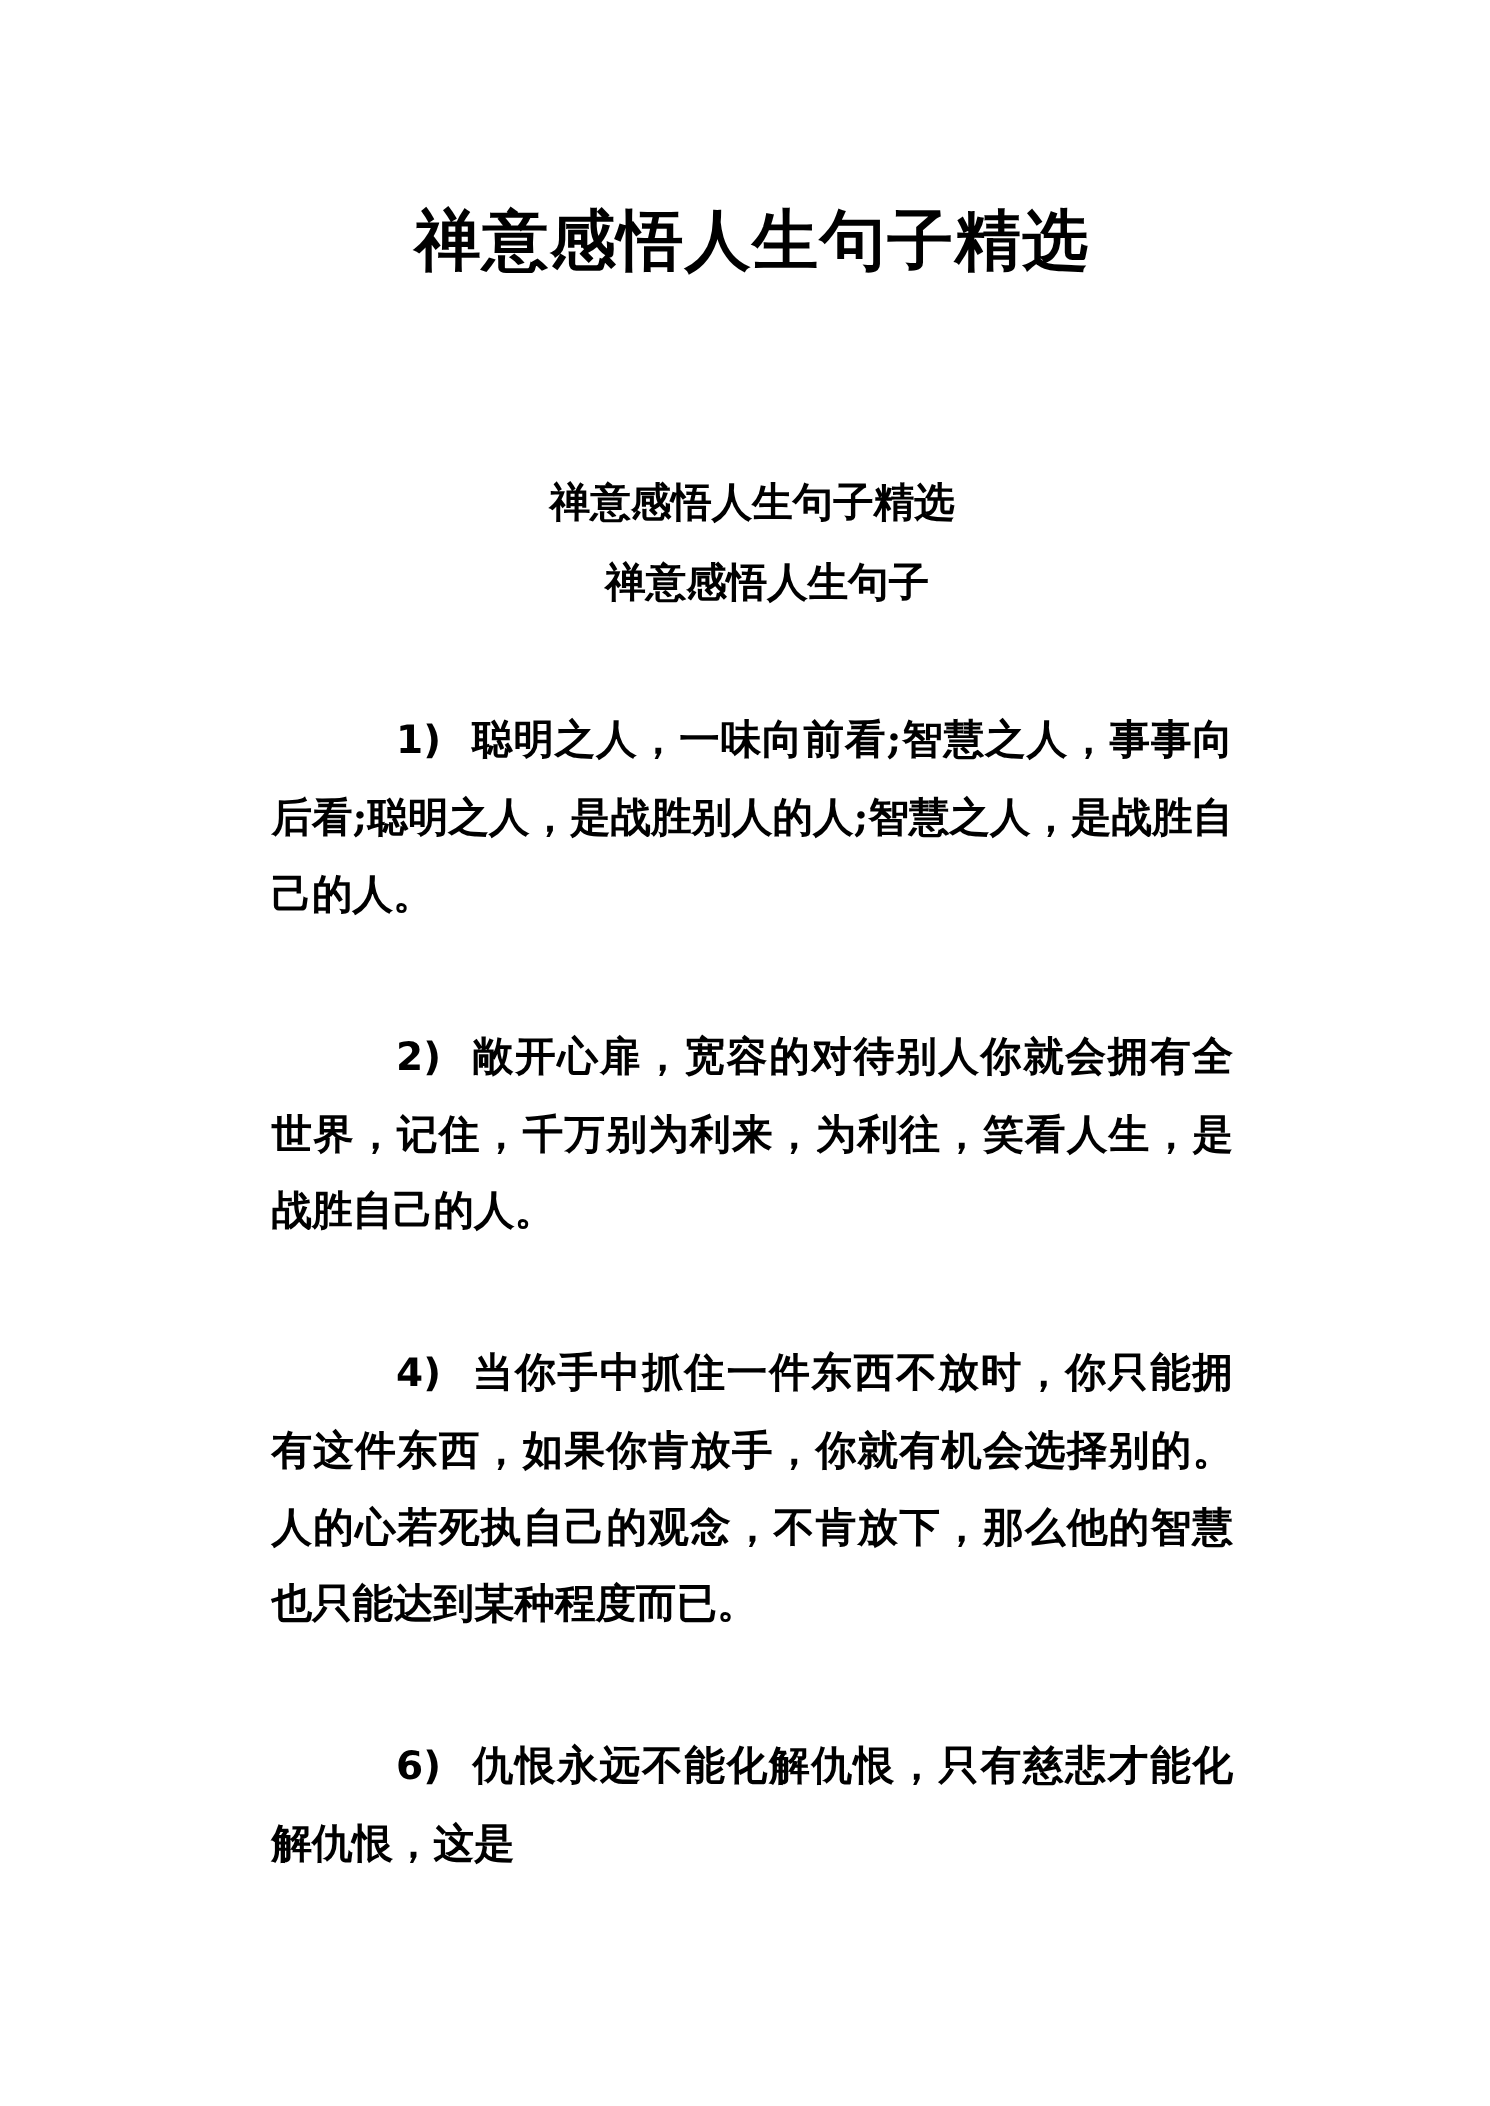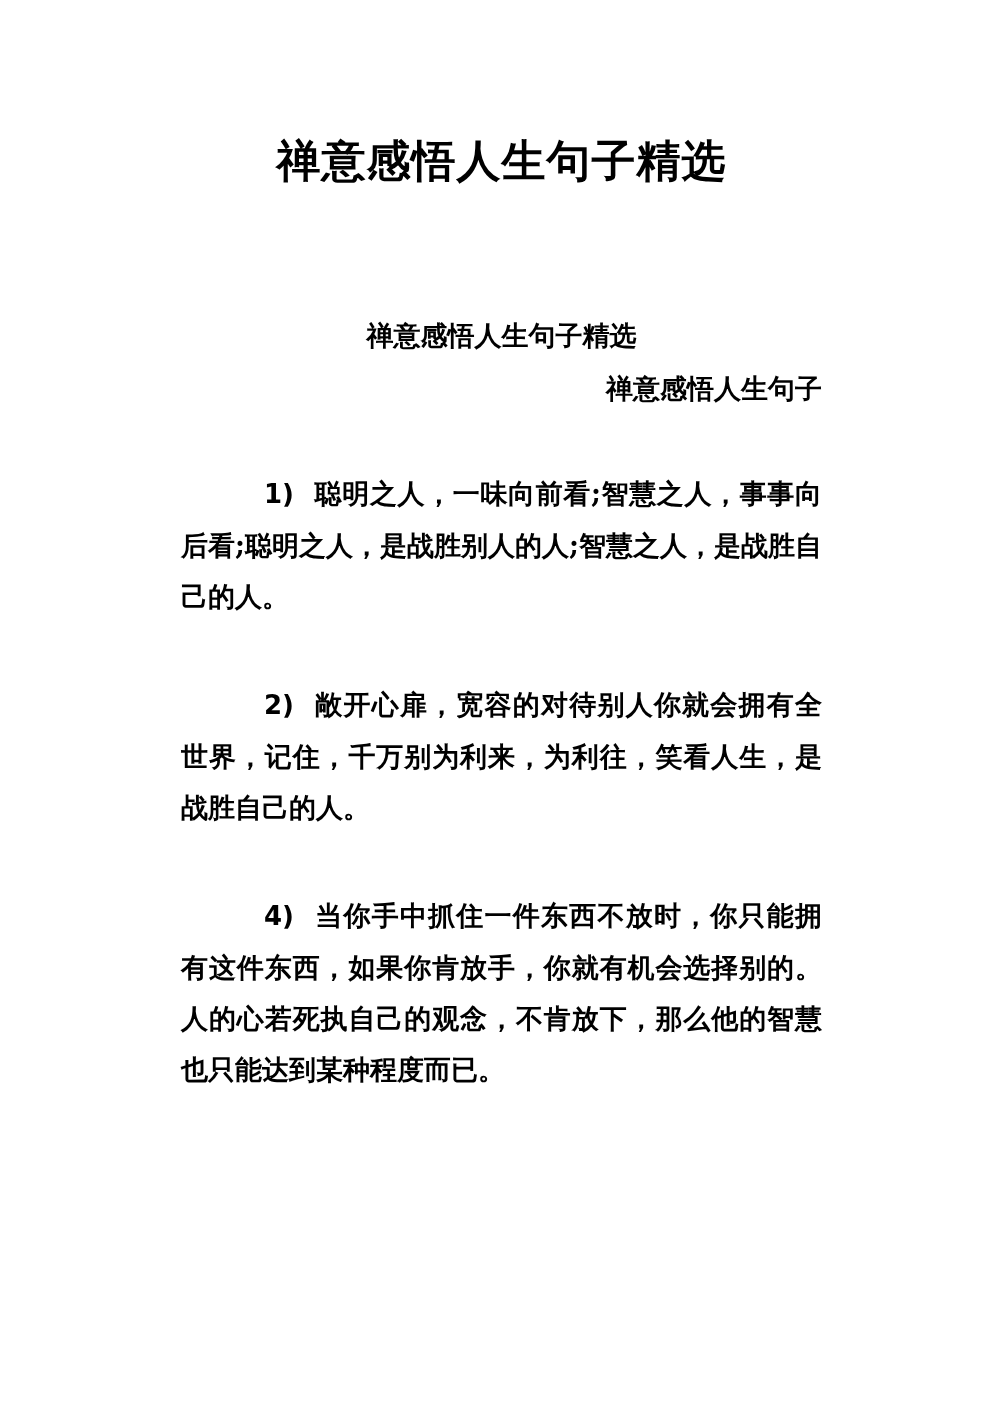--- a/index.html
+++ b/index.html
@@ -34,21 +34,21 @@
     line-height: 44px;
     font-weight: 600;
     text-align: center;
   }
   .section-heading {
     margin: 9px 0 0 0;
     padding-left: 20px;
     font-size: 27px;
     line-height: 44px;
     font-weight: 600;
-    text-align: right;
+    text-align: center;
   }
   .quote-list {
     margin: 0;
   }
   .quote {
     margin: 57px 0 0 0;
     font-size: 27px;
     line-height: 51px;
     font-weight: 600;
     text-align: justify;
@@ -72,14 +72,15 @@
   <h1 class="doc-title">禅意感悟人生句子精选</h1>
 
   <div class="doc-subtitle">禅意感悟人生句子精选</div>
 
   <div class="section-heading">禅意感悟人生句子</div>
 
   <div class="quote-list">
       <p class="quote"><span class="marker">1)</span><span class="gap"></span><span class="qtext">聪明之人，一味向前看;智慧之人，事事向后看;聪明之人，是战胜别人的人;智慧之人，是战胜自己的人。</span></p>
       <p class="quote"><span class="marker">2)</span><span class="gap"></span><span class="qtext">敞开心扉，宽容的对待别人你就会拥有全世界，记住，千万别为利来，为利往，笑看人生，是战胜自己的人。</span></p>
       <p class="quote"><span class="marker">4)</span><span class="gap"></span><span class="qtext">当你手中抓住一件东西不放时，你只能拥有这件东西，如果你肯放手，你就有机会选择别的。人的心若死执自己的观念，不肯放下，那么他的智慧也只能达到某种程度而已。</span></p>
+      <p class="quote"><span class="marker">6)</span><span class="gap"></span><span class="qtext">仇恨永远不能化解仇恨，只有慈悲才能化解仇恨，这是</span></p>
     </div>
 </div>
 
 </body></html>

